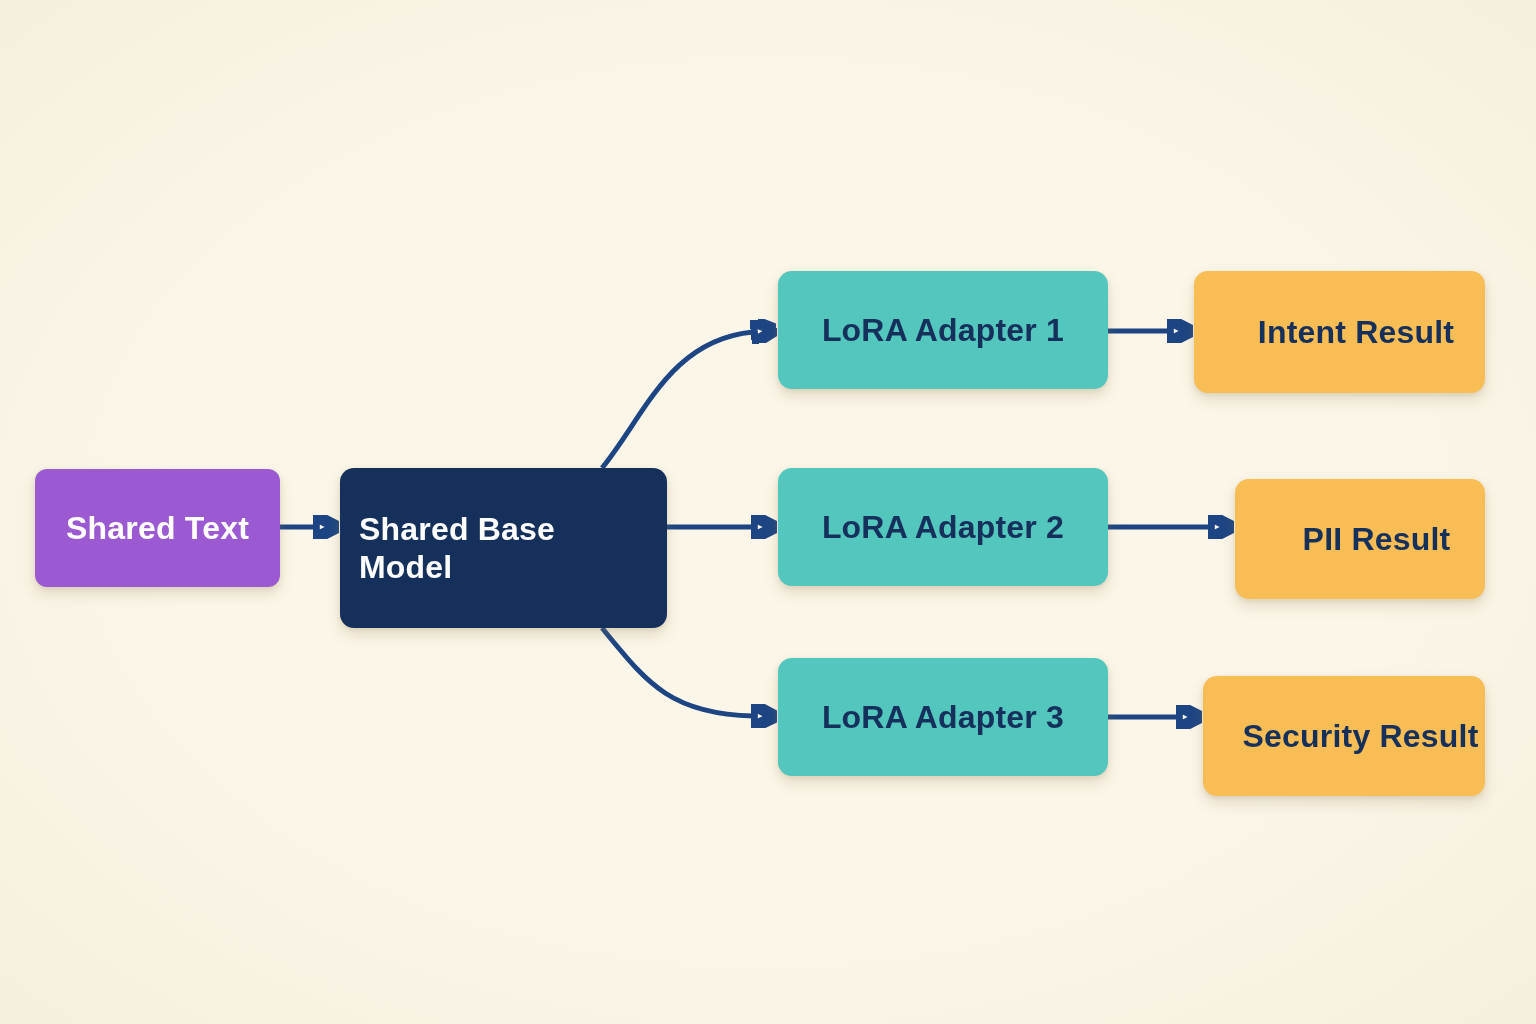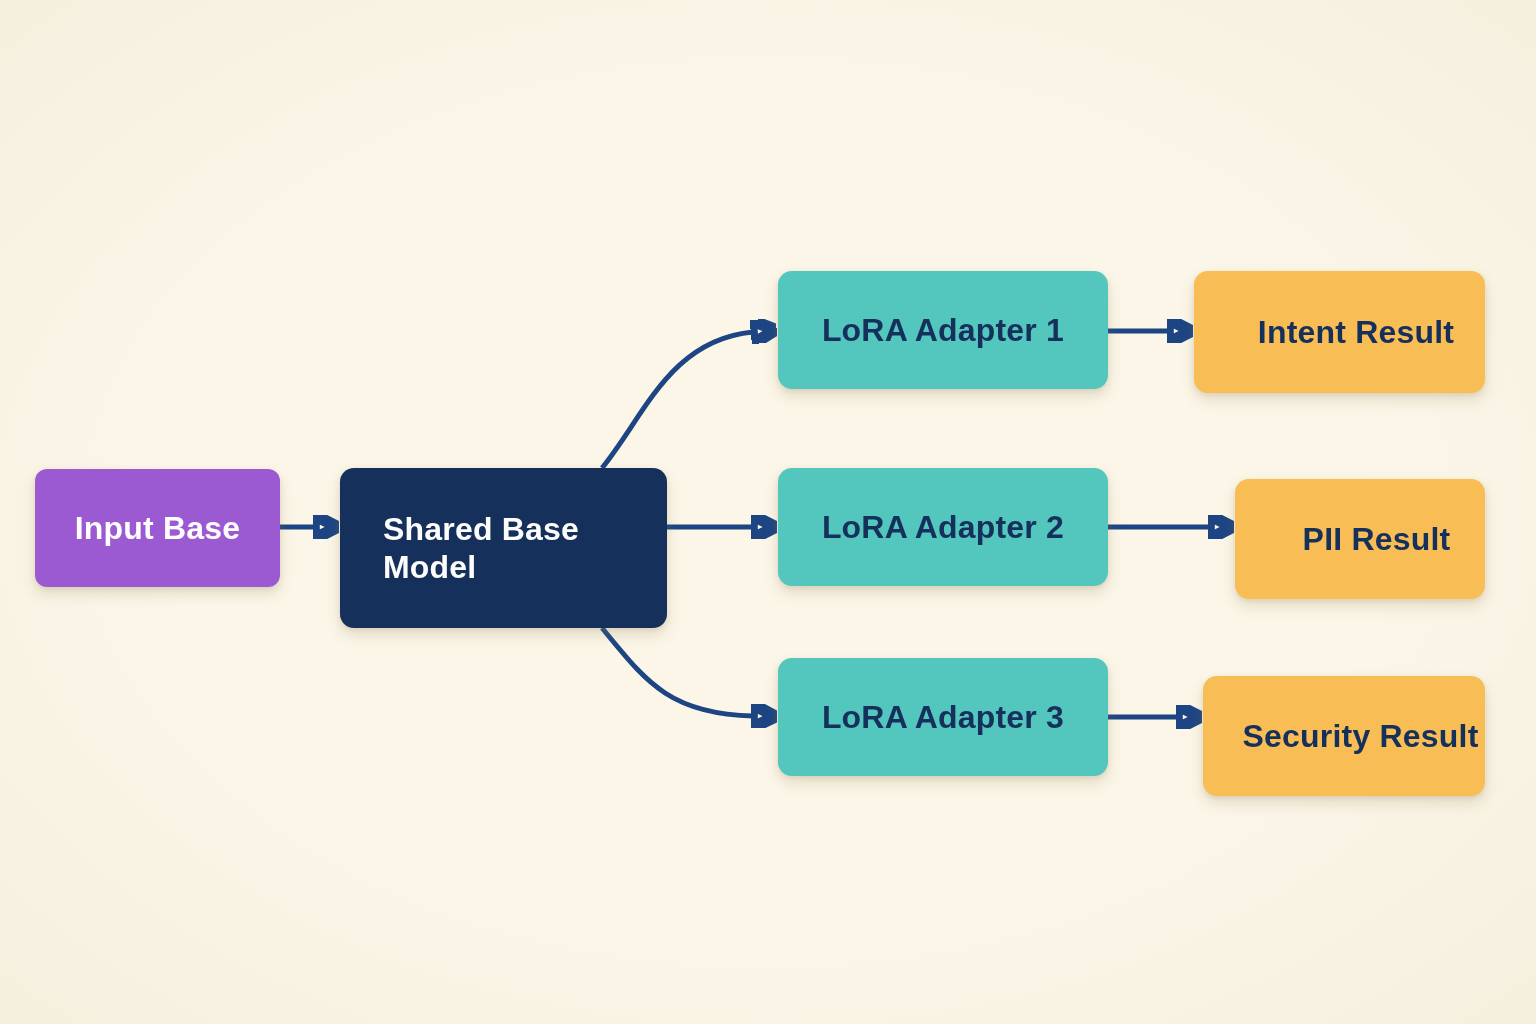--- a/index.html
+++ b/index.html
@@ -28,21 +28,21 @@
     justify-content: center;
     border-radius: 14px;
     font-weight: 700;
     font-size: 32px;
     letter-spacing: 0.2px;
     box-shadow: 0 7px 14px rgba(150, 126, 82, 0.22), 0 2px 5px rgba(150, 126, 82, 0.14);
     box-sizing: border-box;
     white-space: nowrap;
   }
   .node.purple { background: #9b5ad1; color: #fefefe; }
-  .node.navy   { background: #15305a; color: #fdfdfd; justify-content: flex-start; padding-left: 43px; }
+  .node.navy   { background: #15305a; color: #fdfdfd; justify-content: flex-start; padding-left: 19px; }
   .node.teal   { background: #53c6bd; color: #16305c; }
   .node.yellow { background: #f9bd55; color: #16305c; padding-left: 33px; }
   .node.navy .label {
     width: 252px;
     line-height: 1.2;
     white-space: normal;
   }
   
   #node-input    { left: 35px;   top: 469px; width: 245px; height: 118px; border-radius: 12px; }
   #node-base     { left: 340px;  top: 468px; width: 327px; height: 160px; }
@@ -67,21 +67,21 @@
     <path d="M280 527 H315" marker-end="url(#arrowhead)"></path>
     <path d="M602 468 C645 415, 670 340, 753 332" marker-end="url(#arrowhead)"></path>
     <path d="M667 527 H753" marker-end="url(#arrowhead)"></path>
     <path d="M602 628 C645 680, 668 714, 753 716" marker-end="url(#arrowhead)"></path>
     <path d="M1108 331 H1169" marker-end="url(#arrowhead)"></path>
     <path d="M1108 527 H1210" marker-end="url(#arrowhead)"></path>
     <path d="M1108 717 H1178" marker-end="url(#arrowhead)"></path>
   </svg>
 
   <div id="node-input" class="node purple">
-    <span class="label">Input Base</span>
+    <span class="label">Shared Text</span>
   </div>
 
   <div id="node-base" class="node navy">
     <span class="label">Shared Base Model</span>
   </div>
 
   <div id="node-adapter1" class="node teal">
     <span class="label">LoRA Adapter 1</span>
   </div>
 

